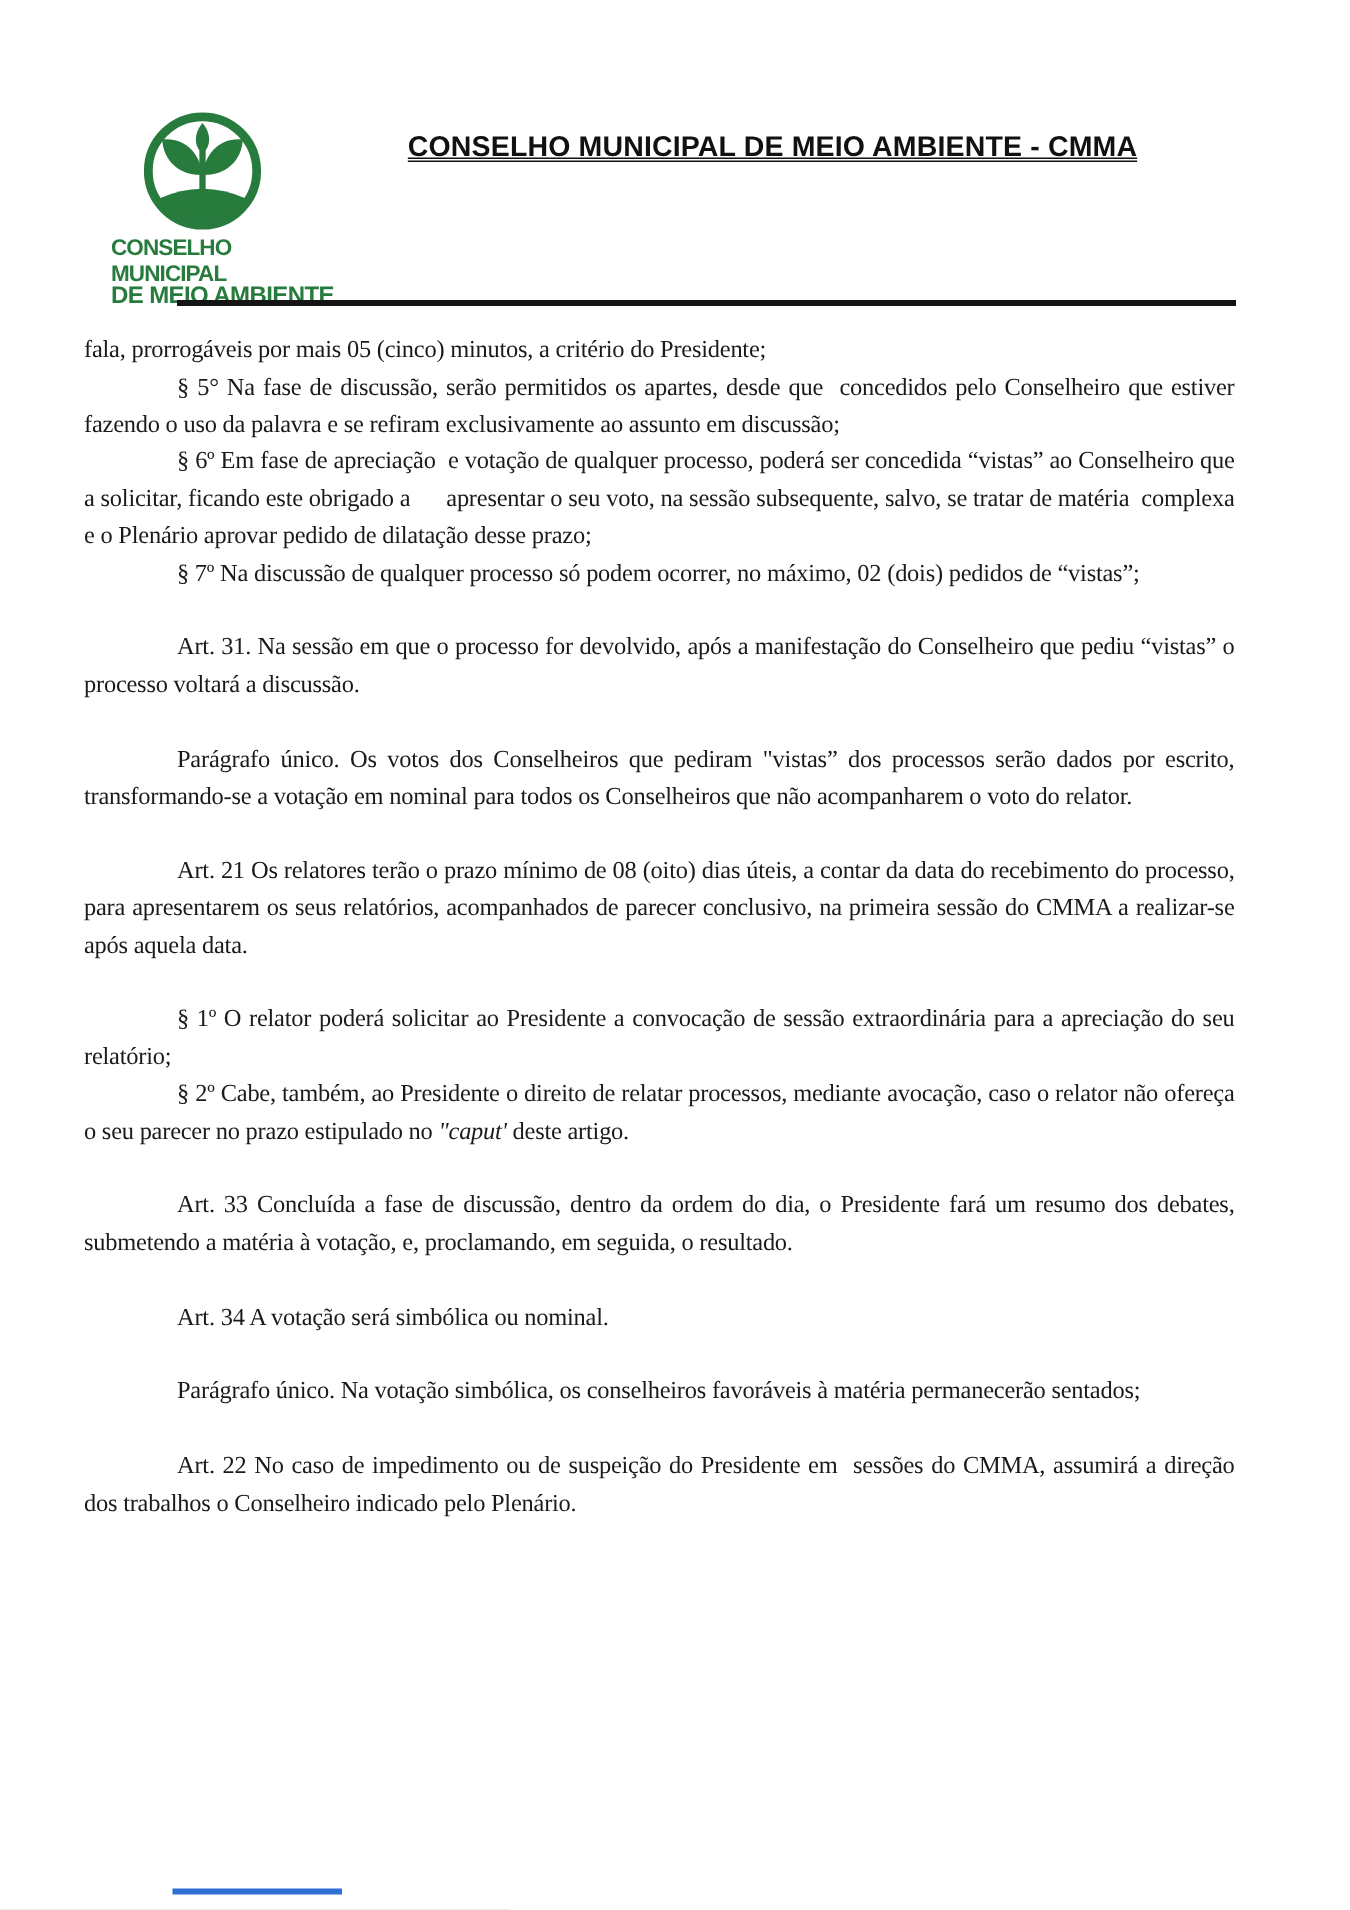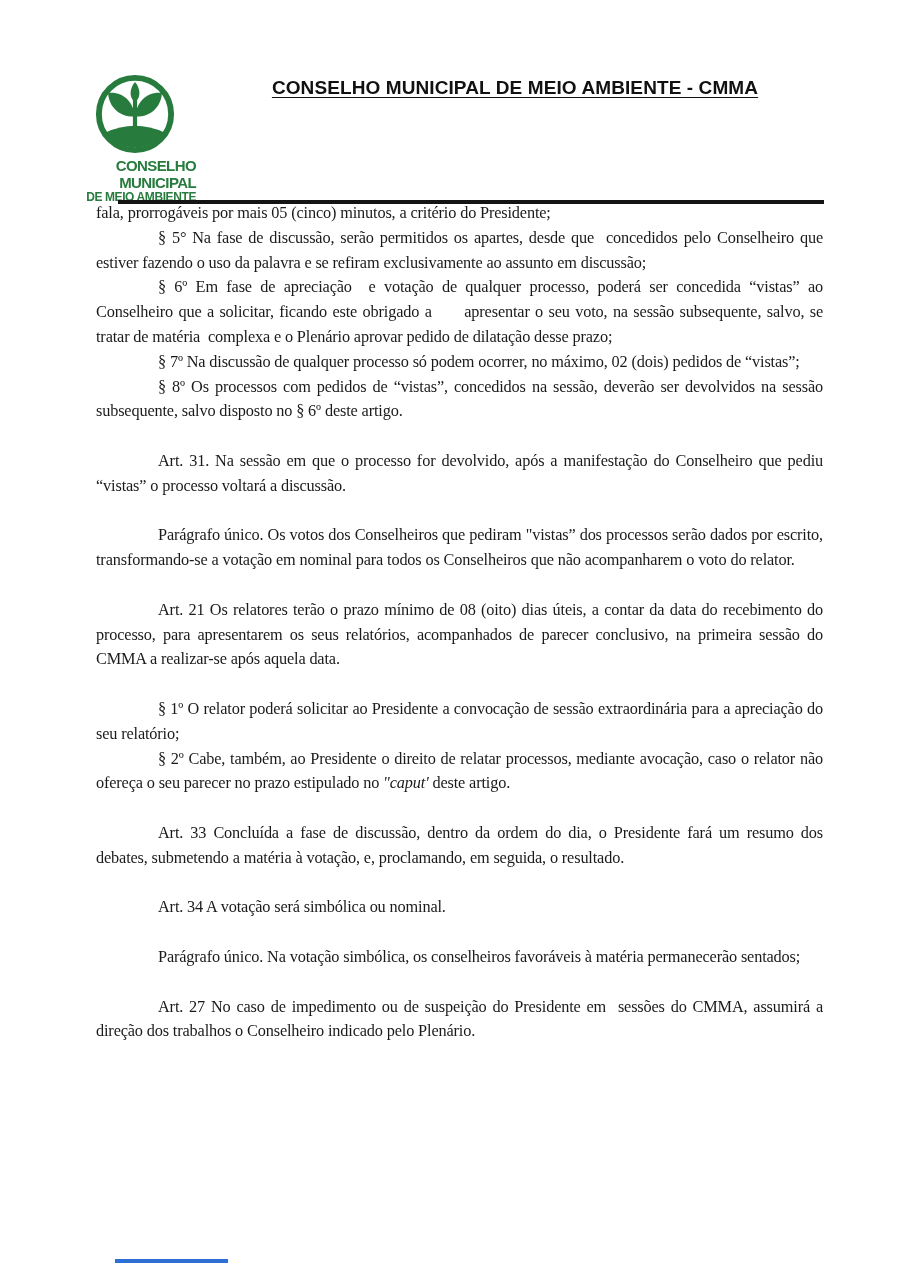--- a/index.html
+++ b/index.html
@@ -13,41 +13,42 @@
     font-family: "Liberation Serif", serif;
     color: #1a1a1a;
   }
 
   
   .header { position: relative; height: 201px; }
   .logo {
     position: absolute;
     left: 74px; top: 72px;
     width: 122px;
-    text-align: right;
+    text-align: left;
   }
   .logo svg { width: 84px; height: 84px; display: block; margin: 0 auto; }
   .logo-caption { margin-top: 2px; }
   .logo-line {
     font-family: "Liberation Sans", sans-serif;
     font-weight: bold;
     font-size: 15px;
     line-height: 16.5px;
     letter-spacing: -0.6px;
     color: #277b3d;
     white-space: nowrap;
   }
-  .logo-line.small { font-size: 12px; line-height: 13px; letter-spacing: -0.4px; }
+  .logo-line.small { font-size: 16px; line-height: 13px; letter-spacing: -0.4px; }
 
   .header-text {
     position: absolute;
-    left: 196px; right: 66px; top: 76px;
+    left: 196px; right: 66px; top: 87px;
     text-align: center;
     font-family: "Liberation Sans", sans-serif;
     color: #111111;
+    text-decoration: underline;
   }
   .doc-title {
     font-size: 19px;
     font-weight: bold;
     text-decoration: underline;
     text-underline-offset: 3px;
     letter-spacing: 0.1px;
     line-height: 24px;
     margin: 0 0 3px 0;
   }
@@ -55,22 +56,22 @@
 
   .header-divider {
     position: absolute;
     left: 118px; right: 76px; top: 200px;
     height: 4px;
     background: #141414;
   }
 
   
   .doc-body {
-    margin: 0 77px 0 96px;
-    padding-top: 0;
+    margin: 0 77px 0 56px;
+    padding-top: 20px;
   }
   p.para {
     margin: 0;
     text-align: justify;
     font-size: 16.3px;
     line-height: 24.8px;
     letter-spacing: -0.15px;
     white-space: pre-wrap;
   }
   p.para.indent { text-indent: 62px; }
@@ -116,26 +117,25 @@
     </div>
 
     <div class="header-divider"></div>
   </div>
 
   <div class="doc-body">
       <p class="para"><span>fala, prorrogáveis por mais 05 (cinco) minutos, a critério do Presidente;</span></p>
       <p class="para indent"><span>§ 5° Na fase de discussão, serão permitidos os apartes, desde que  concedidos pelo Conselheiro que estiver fazendo o uso da palavra e se refiram exclusivamente ao assunto em discussão;</span></p>
       <p class="para indent"><span>§ 6º Em fase de apreciação  e votação de qualquer processo, poderá ser concedida “vistas” ao Conselheiro que a solicitar, ficando este obrigado a      apresentar o seu voto, na sessão subsequente, salvo, se tratar de matéria  complexa e o Plenário aprovar pedido de dilatação desse prazo;</span></p>
       <p class="para indent"><span>§ 7º Na discussão de qualquer processo só podem ocorrer, no máximo, 02 (dois) pedidos de “vistas”;</span></p>
-      <p class="para indent"><span>§ 8º Os processos com pedidos de “vistas”, concedidos na sessão, deverão ser devolvidos na sessão subsequente, salvo disposto no § 6º deste artigo.</span></p>
       <p class="para indent gap"><strong>Art. 31</strong><span>. Na sessão em que o processo for devolvido, após a manifestação do Conselheiro que pediu “vistas” o processo voltará a discussão.</span></p>
       <p class="para indent gap"><span>Parágrafo único. Os votos dos Conselheiros que pediram "vistas” dos processos serão dados por escrito, transformando-se a votação em nominal para todos os Conselheiros que não acompanharem o voto do relator.</span></p>
       <p class="para indent gap"><strong>Art. 21</strong><span> Os relatores terão o prazo mínimo de 08 (oito) dias úteis, a contar da data do recebimento do processo, para apresentarem os seus relatórios, acompanhados de parecer conclusivo, na primeira sessão do CMMA a realizar-se após aquela data.</span></p>
       <p class="para indent gap"><span>§ 1º O relator poderá solicitar ao Presidente a convocação de sessão extraordinária para a apreciação do seu relatório;</span></p>
       <p class="para indent"><span>§ 2º Cabe, também, ao Presidente o direito de relatar processos, mediante avocação, caso o relator não ofereça o seu parecer no prazo estipulado no </span><em>"caput'</em><span> deste artigo.</span></p>
       <p class="para indent gap"><strong>Art. 33</strong><span> Concluída a fase de discussão, dentro da ordem do dia, o Presidente fará um resumo dos debates, submetendo a matéria à votação, e, proclamando, em seguida, o resultado.</span></p>
       <p class="para indent gap"><strong>Art. 34</strong><span> A votação será simbólica ou nominal.</span></p>
       <p class="para indent gap"><span>Parágrafo único. Na votação simbólica, os conselheiros favoráveis à matéria permanecerão sentados;</span></p>
-      <p class="para indent gap"><strong>Art. 27</strong><span> No caso de impedimento ou de suspeição do Presidente em  sessões do CMMA, assumirá a direção dos trabalhos o Conselheiro indicado pelo Plenário.</span></p>
+      <p class="para indent gap"><strong>Art. 22</strong><span> No caso de impedimento ou de suspeição do Presidente em  sessões do CMMA, assumirá a direção dos trabalhos o Conselheiro indicado pelo Plenário.</span></p>
     </div>
 
   <div class="footer-accent"></div>
 </div>
 
 </body></html>

